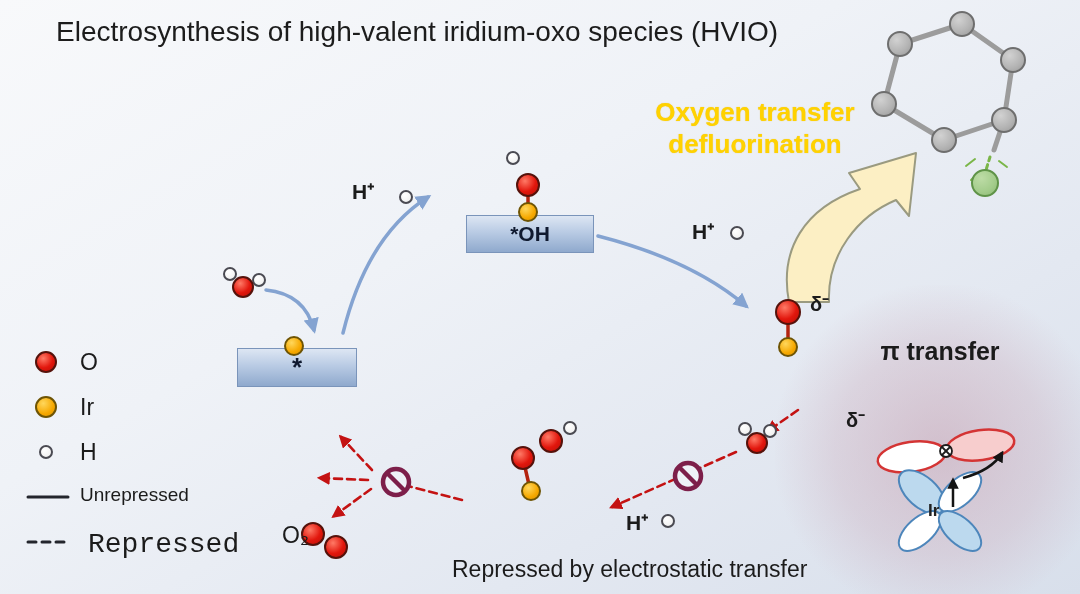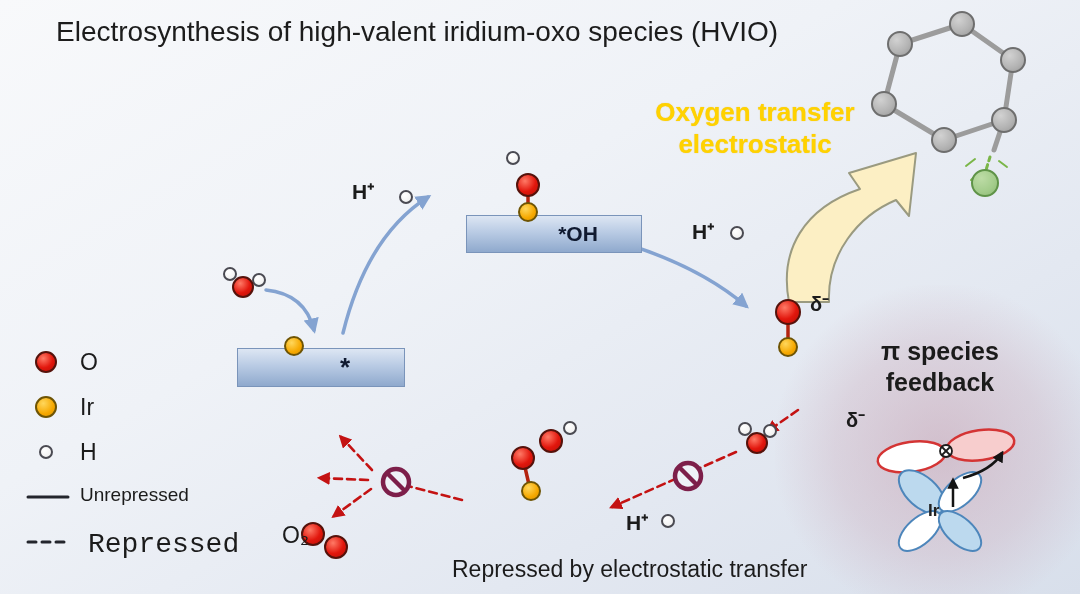--- a/index.html
+++ b/index.html
@@ -12,21 +12,21 @@
   .blob{
     position:absolute; left:775px; top:285px; width:330px; height:330px; z-index:1;
     background:radial-gradient(ellipse at center, rgba(199,160,176,0.55) 0%, rgba(199,160,176,0.28) 45%, rgba(199,160,176,0) 72%);
   }
   svg.overlay{position:absolute; left:0; top:0; z-index:2; pointer-events:none;}
   .slab{
     position:absolute; z-index:3;
     background:linear-gradient(180deg,#dde6f3 0%,#b9cbe4 45%,#8fa9cd 100%);
     border:1px solid #7a94ba;
     display:flex; align-items:center; justify-content:center;
-    color:#101a30; font-weight:600;padding-left:48px;
+    color:#101a30; font-weight:600;
   }
   .atom{position:absolute; border-radius:50%; box-sizing:border-box; z-index:4;}
   .atom-o{background:radial-gradient(circle at 35% 30%,#ff7a66,#e2170d 55%,#b61006); border:2px solid #55120b;}
   .atom-ir{background:radial-gradient(circle at 35% 30%,#ffd75c,#f6a800 60%,#dd9300); border:2px solid #6e5404;}
   .atom-h{background:radial-gradient(circle at 35% 30%,#ffffff,#f2f2f2 70%,#dcdcdc); border:2px solid #4a4a52;}
   .atom-c{background:radial-gradient(circle at 35% 30%,#d2d2d2,#b3b3b3 60%,#999999); border:2px solid #6e6e6e;}
   .atom-f{background:radial-gradient(circle at 35% 30%,#bddca6,#a3cc8b 60%,#8cb873); border:2px solid #5f9348;}
   .callout{color:#ffd200; font-weight:bold; text-align:center; text-shadow:0 0 1px rgba(222,170,0,.6);}
 </style>
 </head>
@@ -168,39 +168,38 @@
   <div class="atom atom-c" style="left:1000px; top:47px;  width:26px; height:26px;"></div>
   <div class="atom atom-c" style="left:991px;  top:107px; width:26px; height:26px;"></div>
   <div class="atom atom-c" style="left:931px;  top:127px; width:26px; height:26px;"></div>
   <div class="atom atom-c" style="left:871px;  top:91px;  width:26px; height:26px;"></div>
   <div class="atom atom-f" style="left:971px;  top:169px; width:28px; height:28px;"></div>
 
   <div class="t" style="left:28px; top:16px; font-size:28px; font-weight:500; color:#1c1c1c;margin-left:28px;">Electrosynthesis of high-valent iridium-oxo species (HVIO)</div>
 
   <div class="t callout" style="left:625px; top:96px; width:260px; font-size:26px; line-height:32px;">
     <div>Oxygen transfer</div>
-    <div>electrostatic</div>
+    <div>defluorination</div>
   </div>
 
   <div class="t" style="left:80px; top:349px; font-size:23px;">O</div>
   <div class="t" style="left:80px; top:394px; font-size:23px;">Ir</div>
   <div class="t" style="left:80px; top:439px; font-size:23px;">H</div>
   <div class="t" style="left:80px; top:484px; font-size:19px;">Unrepressed</div>
   <div class="t" style="left:88px; top:529px; font-size:28px;font-family:Liberation Mono, monospace;">Repressed</div>
 
   <div class="t" style="left:352px; top:177px; font-size:21px; font-weight:bold;">H⁺</div>
   <div class="t" style="left:692px; top:217px; font-size:21px; font-weight:bold;">H⁺</div>
   <div class="t" style="left:626px; top:508px; font-size:21px; font-weight:bold;">H⁺</div>
 
   <div class="t" style="left:810px; top:290px; font-size:20px; font-weight:bold;">δ⁻</div>
 
   <div class="t" style="left:282px; top:476px; font-size:23px; font-weight:500;margin-top:46px;">O₂</div>
 
   <div class="t" style="left:840px; top:336px; width:200px; text-align:center; font-size:25px; font-weight:600; line-height:31px;">
-    <div>π species</div>
-    <div>feedback</div>
+    <div>π transfer</div>
   </div>
   <div class="t" style="left:846px; top:406px; font-size:20px; font-weight:bold;">δ⁻</div>
   <div class="t" style="left:928px; top:501px; font-size:17px; font-weight:bold; color:#222;">Ir</div>
 
   <div class="t" style="left:452px; top:556px; font-size:23px; font-weight:500;">Repressed by electrostatic transfer</div>
 
 </div>
 
 </body></html>

